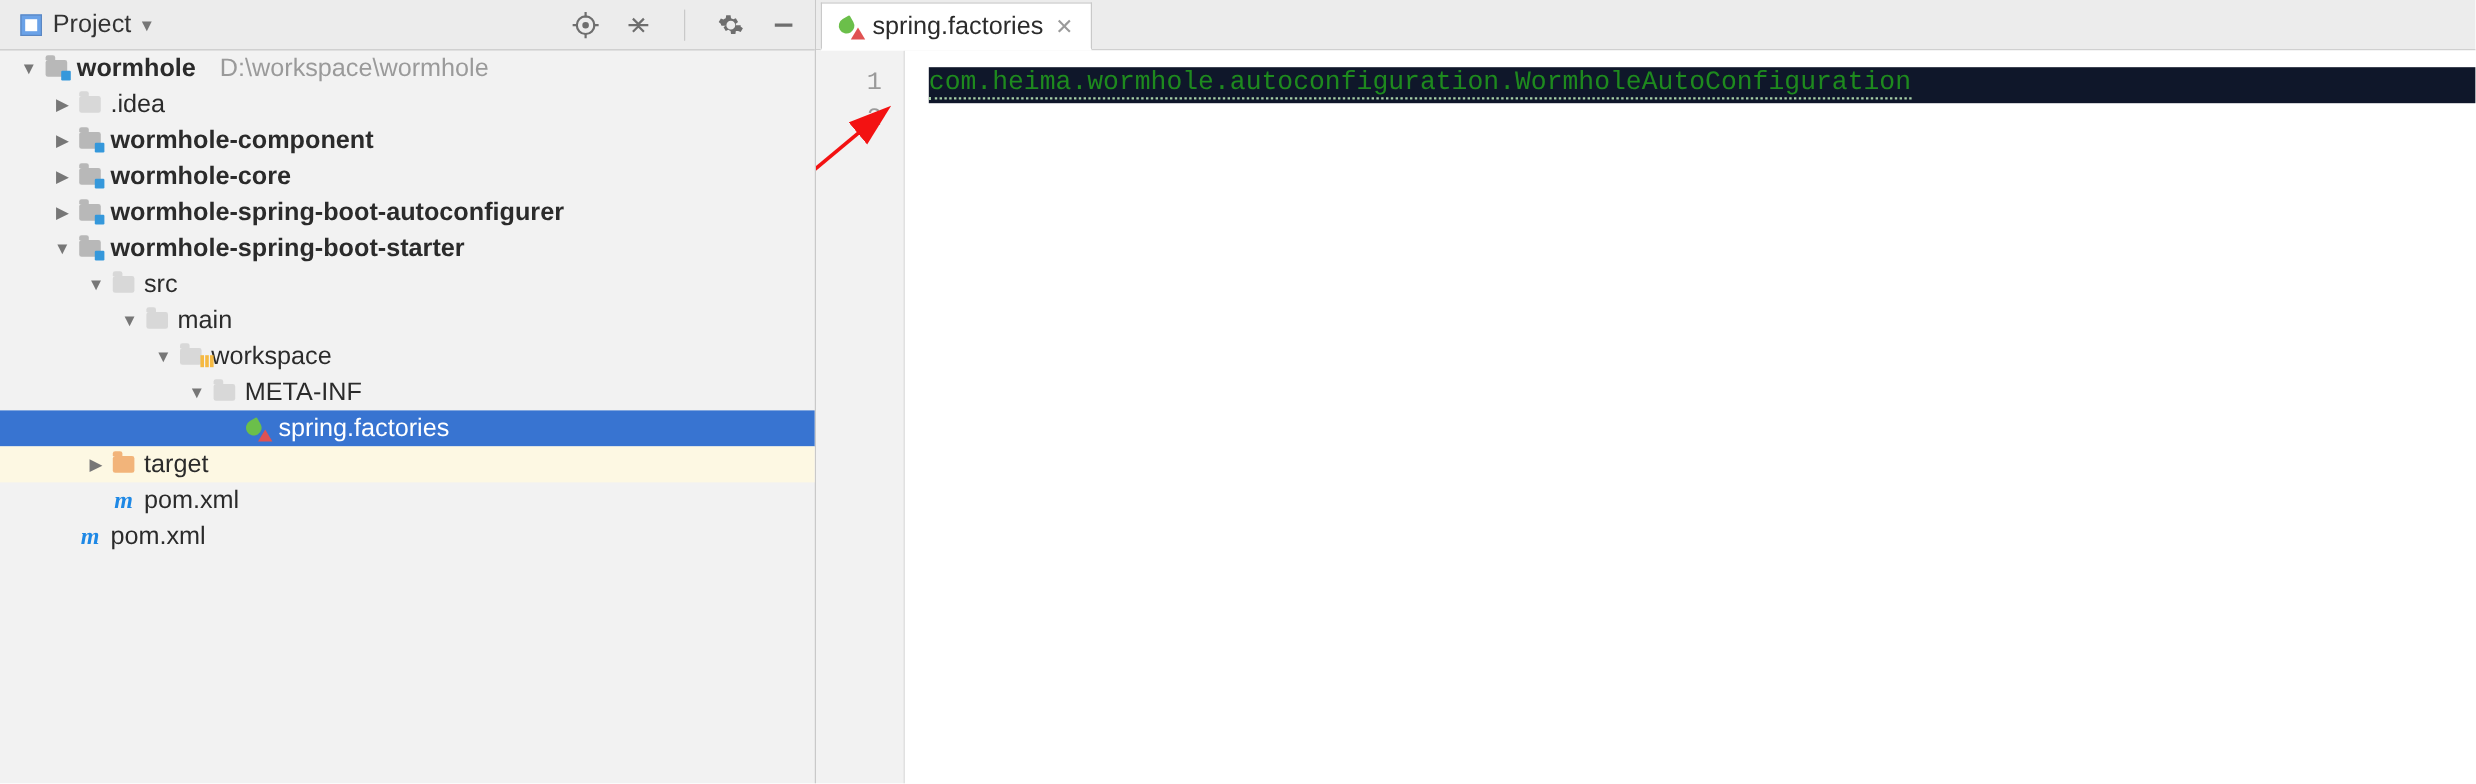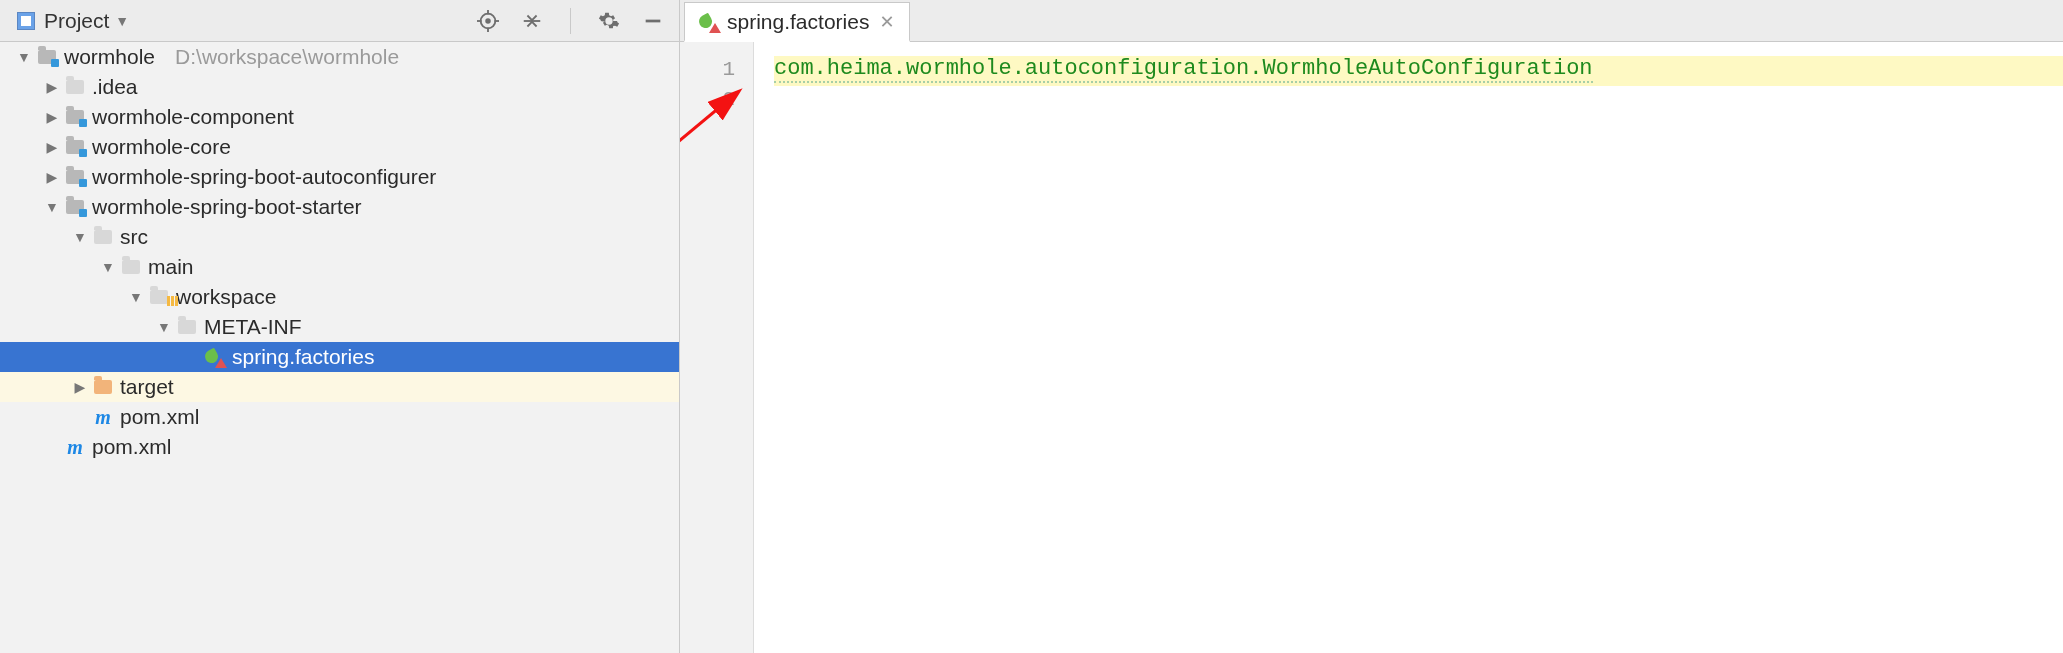--- a/index.html
+++ b/index.html
@@ -31,21 +31,21 @@
   
   .tree { flex: 1 1 auto; overflow: hidden; position: relative; }
   .tree-row {
     height: 30px; display: flex; align-items: center; padding-left: 16px;
     white-space: nowrap; cursor: pointer;
   }
   .tree-row .arrow { width: 16px; text-align:center; color:#777; font-size:14px; flex:0 0 16px; }
   .tree-row .icon { width: 22px; height:22px; margin: 0 6px 0 4px; flex:0 0 22px; display:flex; align-items:center; justify-content:center;}
   .tree-row .label { font-size: 21px; }
   .tree-row .path-hint { color:#9a9a9a; margin-left: 20px; font-size:21px;}
-  .tree-row.bold .label { font-weight: 400; }
+  .tree-row.bold .label { font-weight: 700; }
   .tree-row.selected { background:#3874d1; color:#fff; }
   .tree-row.selected .label { color:#fff; }
   .tree-row.highlight { background:#fdf8e3; }
 
   .ind { display:inline-block; height:1px; }
 
   
   .editor-panel { flex: 1 1 auto; display:flex; flex-direction:column; background:#fff; position:relative; }
   .tabs-bar { height: 42px; display:flex; align-items:flex-end; background:#ececec; border-bottom:1px solid #c9c9c9; padding-left:4px;}
   .tab {
@@ -60,21 +60,21 @@
     width: 74px; background:#f2f2f2; border-right:1px solid #dcdcdc;
     padding-top: 14px; text-align:right; color:#9a9a9a; font-family: Consolas, "Courier New", monospace;
     font-size: 21px;
   }
   .gutter .ln { padding: 2px 18px 2px 0; height:30px; }
   .code {
     flex:1 1 auto; padding: 14px 0 0 20px;
     font-family: Consolas, "Courier New", monospace; font-size:22px;
   }
   .code .line { height:30px; }
-  .code .line.cur { background:#fef9c3; }
+  .code .line.cur { background:#0f172a; }
   .tok-key { color:#0a3fa5; }
   .tok-sep { color:#333; }
   .tok-val { color:#1e8a1e; }
   .tok-squig { border-bottom: 2px dotted #a7cfa7; }
 
   
   .arrow-overlay { position:absolute; left:0; top:0; width:100%; height:100%; pointer-events:none; z-index:50;}
 
   
   .ico-folder { width:18px; height:14px; background:#b8b8b8; border-radius:2px; position:relative; }

